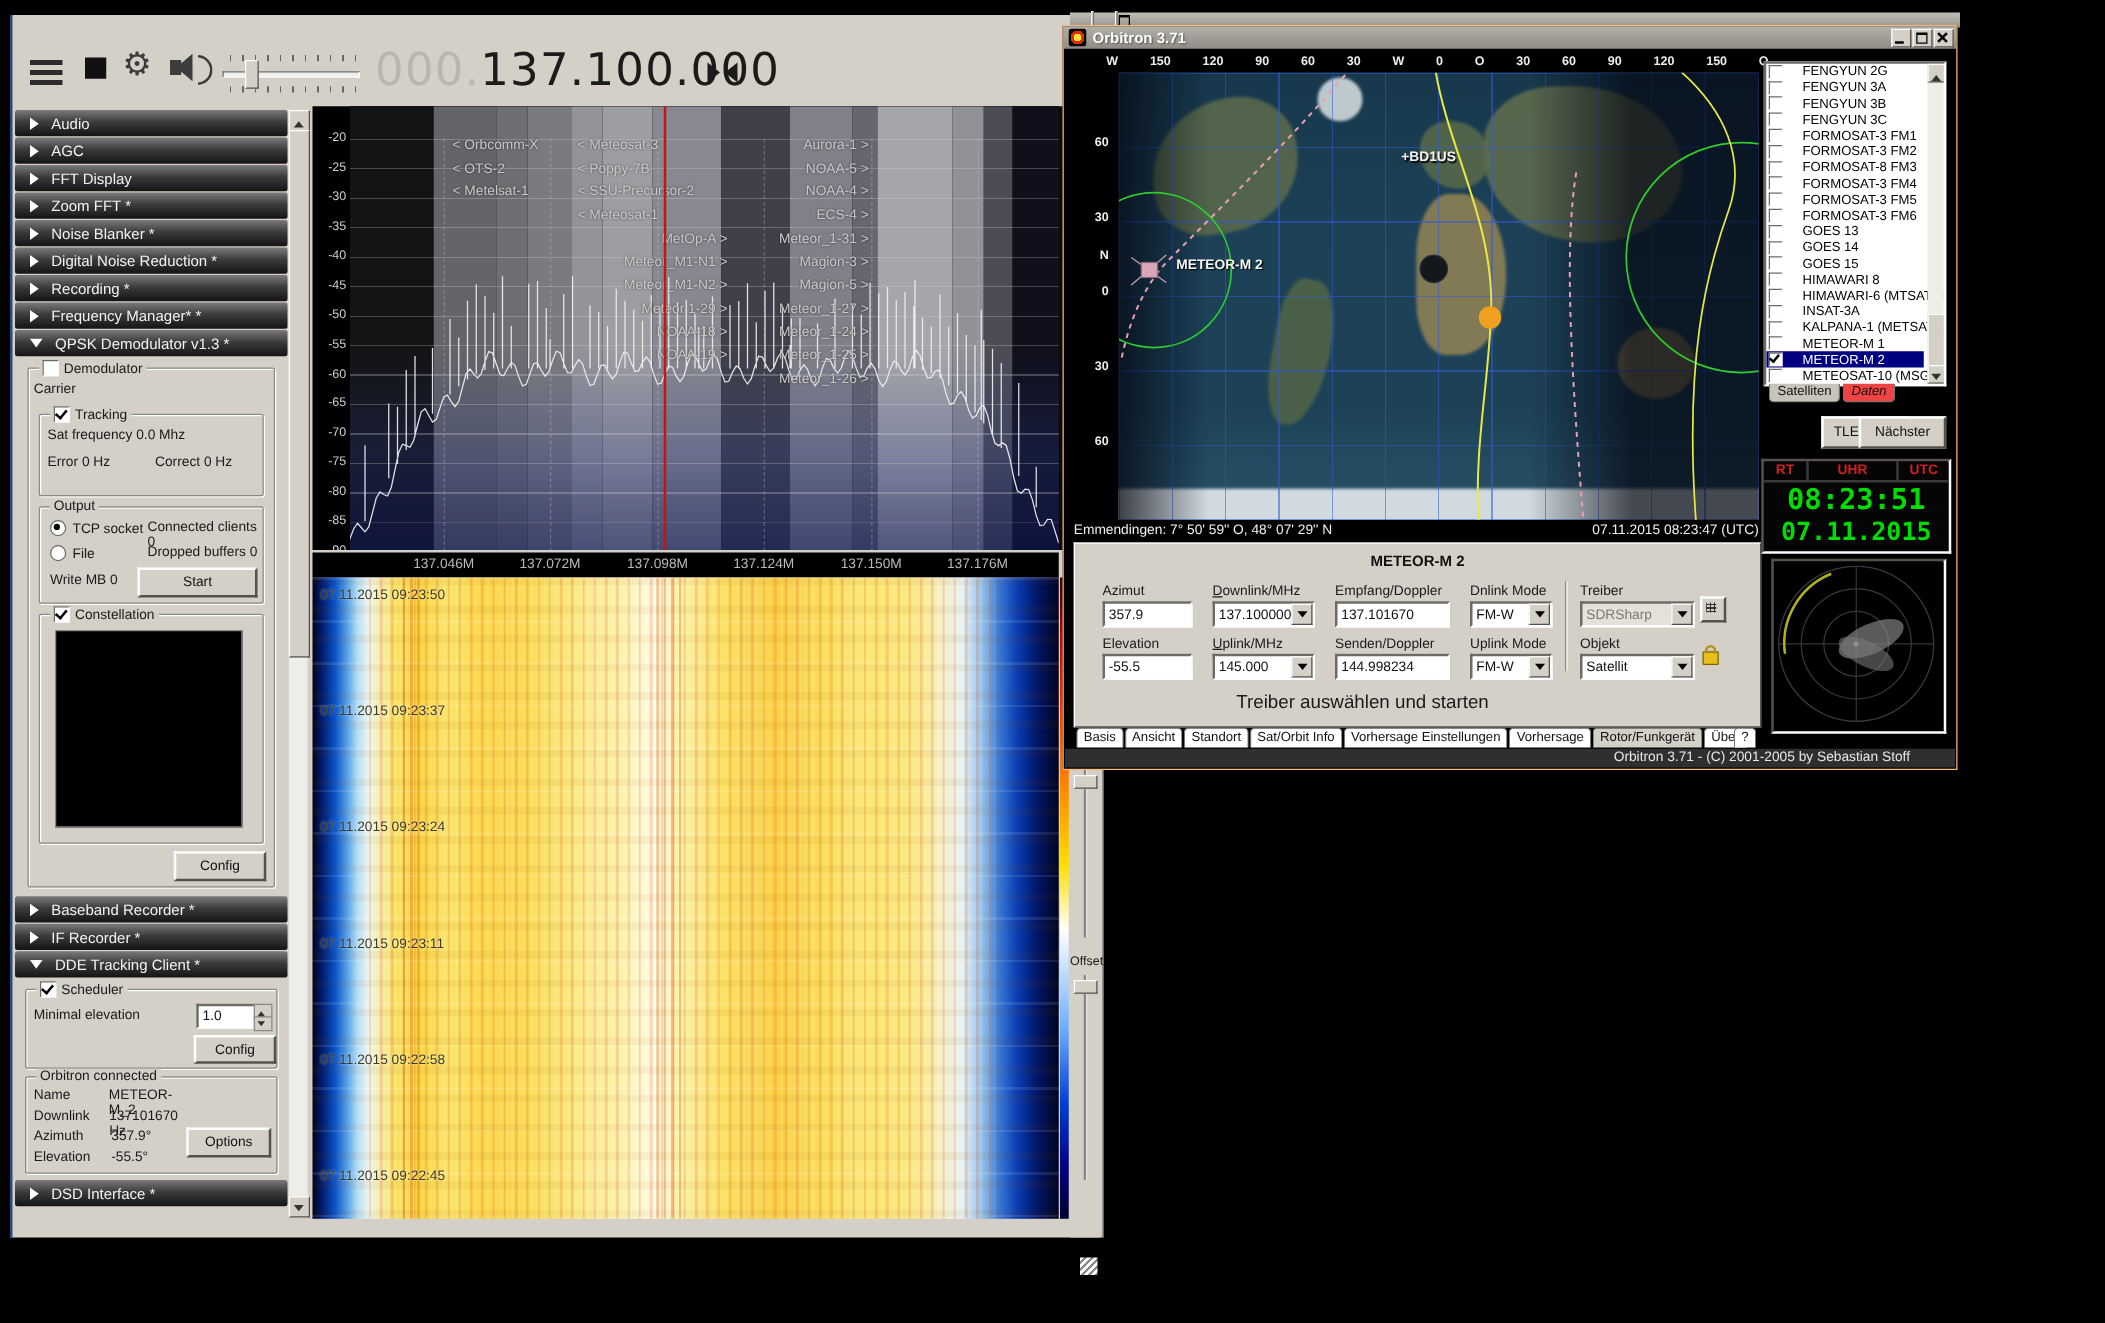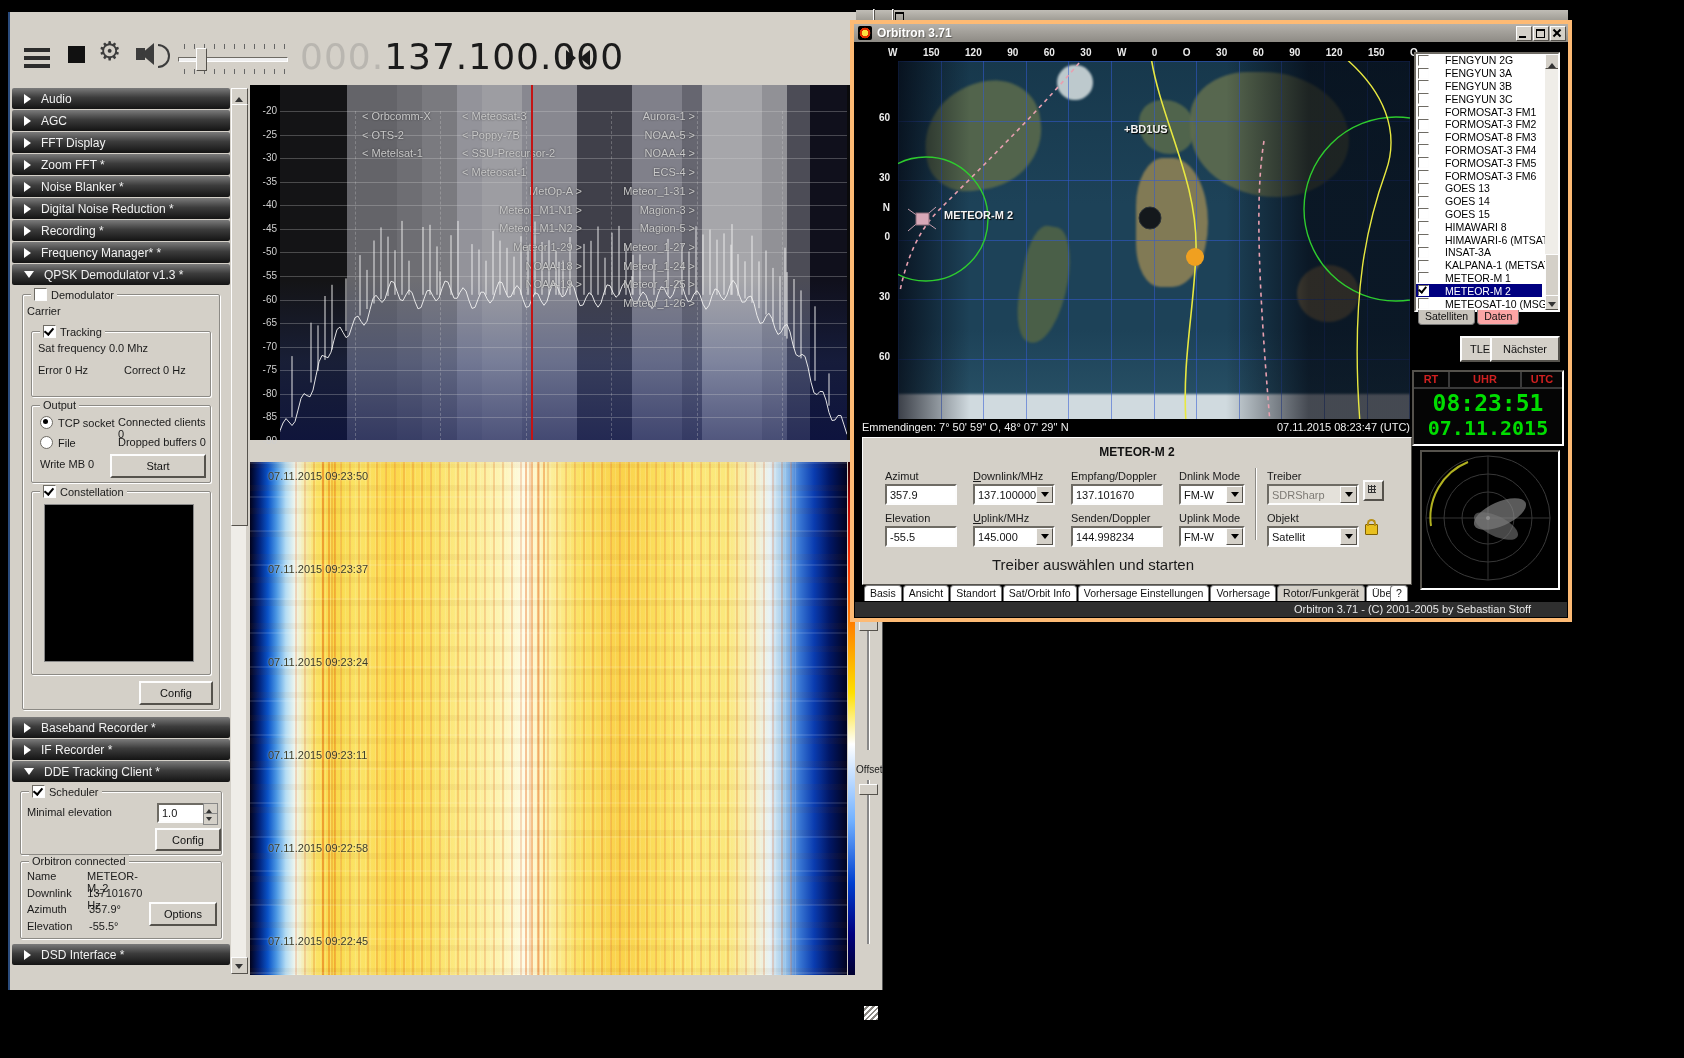--- a/index.html
+++ b/index.html
@@ -104,34 +104,34 @@
       #fefce8 46%,#fdf0a0 50%,#fbe266 55%,#fad24a 62%,#fbde5c 68%,#fce878 74%,#fbe87c 80%,#f8f0c0 84%,
       #e8f2f4 87%,#9cc8ec 89.5%,#3a78d4 92%,#0a3cb0 94.5%,#011868 97%,#010320 100%);overflow:hidden;}
   #wf-streaks{position:absolute;left:7.5%;right:8%;top:0;bottom:0;
     background-image:repeating-linear-gradient(90deg,rgba(220,80,10,.20) 0 2px,rgba(0,0,0,0) 2px 9px),
       repeating-linear-gradient(90deg,rgba(255,255,255,.12) 0 1px,rgba(0,0,0,0) 1px 5px);}
   #wf-rows{position:absolute;left:0;right:0;top:0;bottom:0;
     background-image:repeating-linear-gradient(180deg,rgba(255,255,255,.10) 0 2px,rgba(0,0,0,0) 2px 34px),
       repeating-linear-gradient(180deg,rgba(140,70,0,.06) 0 6px,rgba(0,0,0,0) 6px 23px);}
   .wf-hot{position:absolute;top:0;bottom:0;background-image:repeating-linear-gradient(90deg,rgba(230,90,0,.35) 0 2px,rgba(0,0,0,0) 2px 6px);}
   .wh1{left:12%;width:3%;} .wh2{left:46%;width:3.5%;}
-  #wf-stamps div{position:absolute;left:6px;font-size:11px;color:#3c3c28;text-shadow:0 0 2px rgba(255,255,255,.55);padding-left:12px;}
+  #wf-stamps div{position:absolute;left:6px;font-size:11px;color:#3c3c28;text-shadow:0 0 2px rgba(255,255,255,.55);}
   #wf-stamps div:nth-child(1){top:8px;}#wf-stamps div:nth-child(2){top:101px;}
   #wf-stamps div:nth-child(3){top:194px;}#wf-stamps div:nth-child(4){top:287px;}
   #wf-stamps div:nth-child(5){top:380px;}#wf-stamps div:nth-child(6){top:473px;}
   #wf-legend{position:absolute;left:838px;top:450px;width:7px;height:513px;background:
     linear-gradient(180deg,#300000 0%,#b80000 8%,#ff3000 20%,#ff9800 35%,#ffe000 45%,#ffffff 55%,#70b0ff 70%,#0040d0 82%,#000080 92%,#000030 100%);}
   
   #rstrip{position:absolute;left:846px;top:560px;width:24px;height:418px;background:#d4d0c8;}
   .vslide{position:absolute;left:11px;width:2px;background:#888;border-right:1px solid #fff;}
   .vthumb2{position:absolute;left:3px;width:17px;height:9px;background:#d4d0c8;border:1px solid;border-color:#fdfdfd #55524c #55524c #fdfdfd;}
   #offset-lbl{position:absolute;left:0;top:192px;width:24px;text-align:center;font-size:10px;color:#1a1a1a;}
   #grip{position:absolute;right:2px;bottom:2px;width:14px;height:14px;background:repeating-linear-gradient(135deg,#fff 0 2px,#8a8782 2px 4px);}
   
-  #orb{left:850px;top:20px;width:714px;height:594px;background:#000;border:4px solid #fdba74;z-index:3;}
+  #orb{left:850px;top:20px;width:714px;height:594px;background:#000;border:1px solid #fdba74;z-index:3;}
   #orb .titlebar{height:18px;}
   .winbtn{width:14px;height:13px;background:#d4d0c8;border:1px solid;border-color:#fdfdfd #55524c #55524c #fdfdfd;margin-left:1px;position:relative;}
   .winbtn.min::after{content:"";position:absolute;left:2px;bottom:2px;width:7px;height:2px;background:#000;}
   .winbtn.max::after{content:"";position:absolute;left:2px;top:2px;width:7px;height:6px;border:1px solid #000;border-top-width:2px;}
   .winbtn.close::before,.winbtn.close::after{content:"";position:absolute;left:1px;top:5px;width:10px;height:2px;background:#000;}
   .winbtn.close::before{transform:rotate(45deg);} .winbtn.close::after{transform:rotate(-45deg);}
   #orb-btns{position:absolute;right:2px;top:2px;display:flex;}
   #orb-ico{width:14px;height:14px;background:radial-gradient(circle at 50% 50%,#ffe040 0 30%,#e03000 31% 55%,#000 56%);border-radius:2px;}
   #ruler{position:absolute;left:28px;top:20px;width:530px;height:16px;display:flex;justify-content:space-between;align-items:center;padding:0 6px;}
   #ruler div{font-size:10px;color:#ececec;font-weight:bold;}
@@ -192,21 +192,21 @@
   .satrow .cb{width:9px;height:9px;}
   .satrow .cb.checked::after{left:1px;top:-1px;width:3px;height:6px;}
   .satrow.selected{background:#000080;color:#fff;}
   #satsb{position:absolute;right:0;top:0;width:13px;height:100%;background:#efede8;}
   #satsb .sb-btn{width:13px;height:13px;}
   #satsb .sb-up::after{left:2px;}
   #satsb .sb-dn::after{left:2px;}
   #satthumb{position:absolute;left:0;bottom:14px;width:13px;height:40px;background:#d4d0c8;border:1px solid;border-color:#fdfdfd #55524c #55524c #fdfdfd;}
   #listtabs{position:absolute;left:564px;top:286px;display:flex;}
   .ltab{background:#c8c4bc;border:1px solid #777;border-top:none;border-radius:0 0 4px 4px;font-size:10.5px;color:#111;padding:0 6px 2px;margin-right:2px;}
-  .ltab.selected{background:#fca5a5;}
+  .ltab.selected{background:#ef4444;font-style:italic;}
   #tle-btn{position:absolute;left:562px;top:312px;width:66px;height:22px;margin-left:44px;}
   #next-btn{position:absolute;left:636px;top:312px;width:66px;height:22px;}
   #clock{position:absolute;left:558px;top:346px;width:148px;height:72px;background:#050505;border:2px solid;border-color:#55524c #fdfdfd #fdfdfd #55524c;}
   #clock-head{display:flex;height:15px;border-bottom:2px solid #3a3a3a;}
   #clock-head div{font-size:11px;font-weight:bold;color:#d02020;text-align:center;line-height:15px;}
   #clock-head .c1{width:34px;border-right:2px solid #3a3a3a;}
   #clock-head .c2{width:70px;border-right:2px solid #3a3a3a;}
   #clock-head .c3{flex:1;}
   #clock-time{font-family:"DejaVu Sans Mono",monospace;font-weight:bold;font-size:23px;color:#00dd00;text-align:center;margin-top:1px;}
   #clock-date{font-family:"DejaVu Sans Mono",monospace;font-weight:bold;font-size:20px;color:#00dd00;text-align:center;}
@@ -491,20 +491,28 @@
             <div>Magion-5 &gt;</div>
             <div>Meteor_1-27 &gt;</div>
             <div>Meteor_1-24 &gt;</div>
             <div>Meteor_1-25 &gt;</div>
             <div>Meteor_1-26 &gt;</div>
           </div>
         <div id="redline"></div>
       </div>
     </div>
 
+    <div id="freqaxis">
+        <div>137.046M</div>
+        <div>137.072M</div>
+        <div>137.098M</div>
+        <div>137.124M</div>
+        <div>137.150M</div>
+        <div>137.176M</div>
+      </div>
 
     <div id="waterfall">
       <div id="wf-streaks"></div>
       <div class="wf-hot wh1"></div>
       <div class="wf-hot wh2"></div>
       <div id="wf-rows"></div>
       <div id="wf-stamps">
           <div>07.11.2015 09:23:50</div>
           <div>07.11.2015 09:23:37</div>
           <div>07.11.2015 09:23:24</div>

